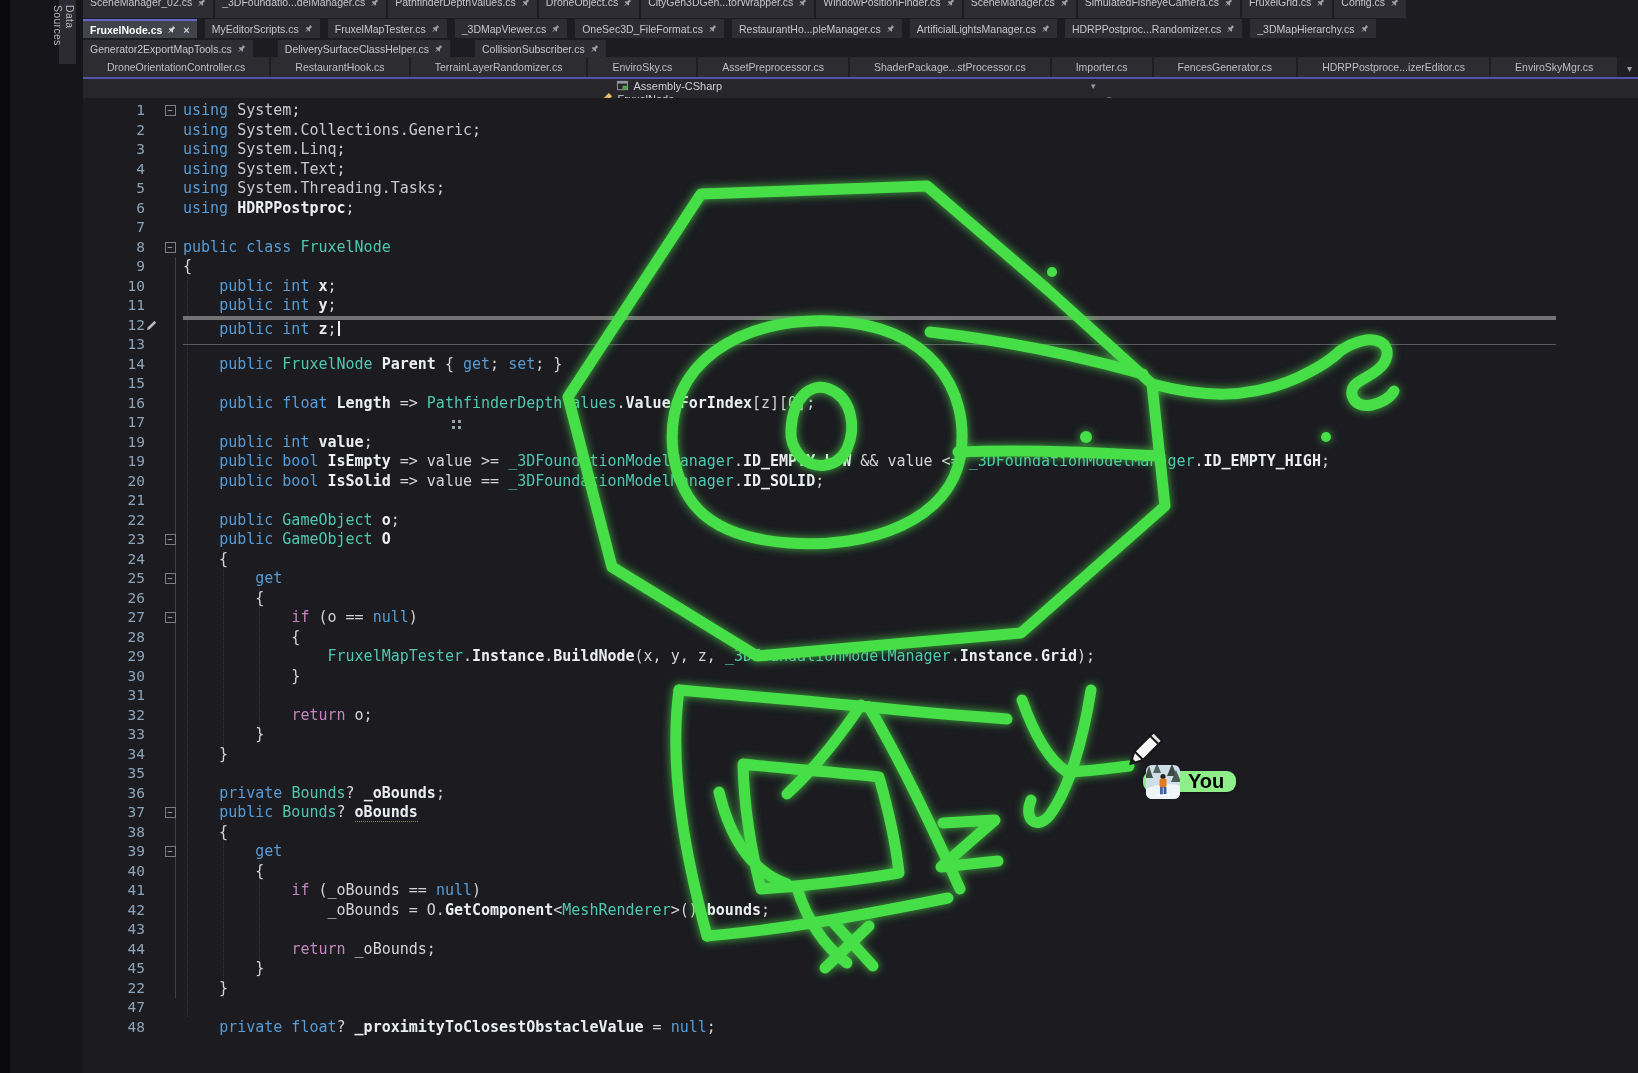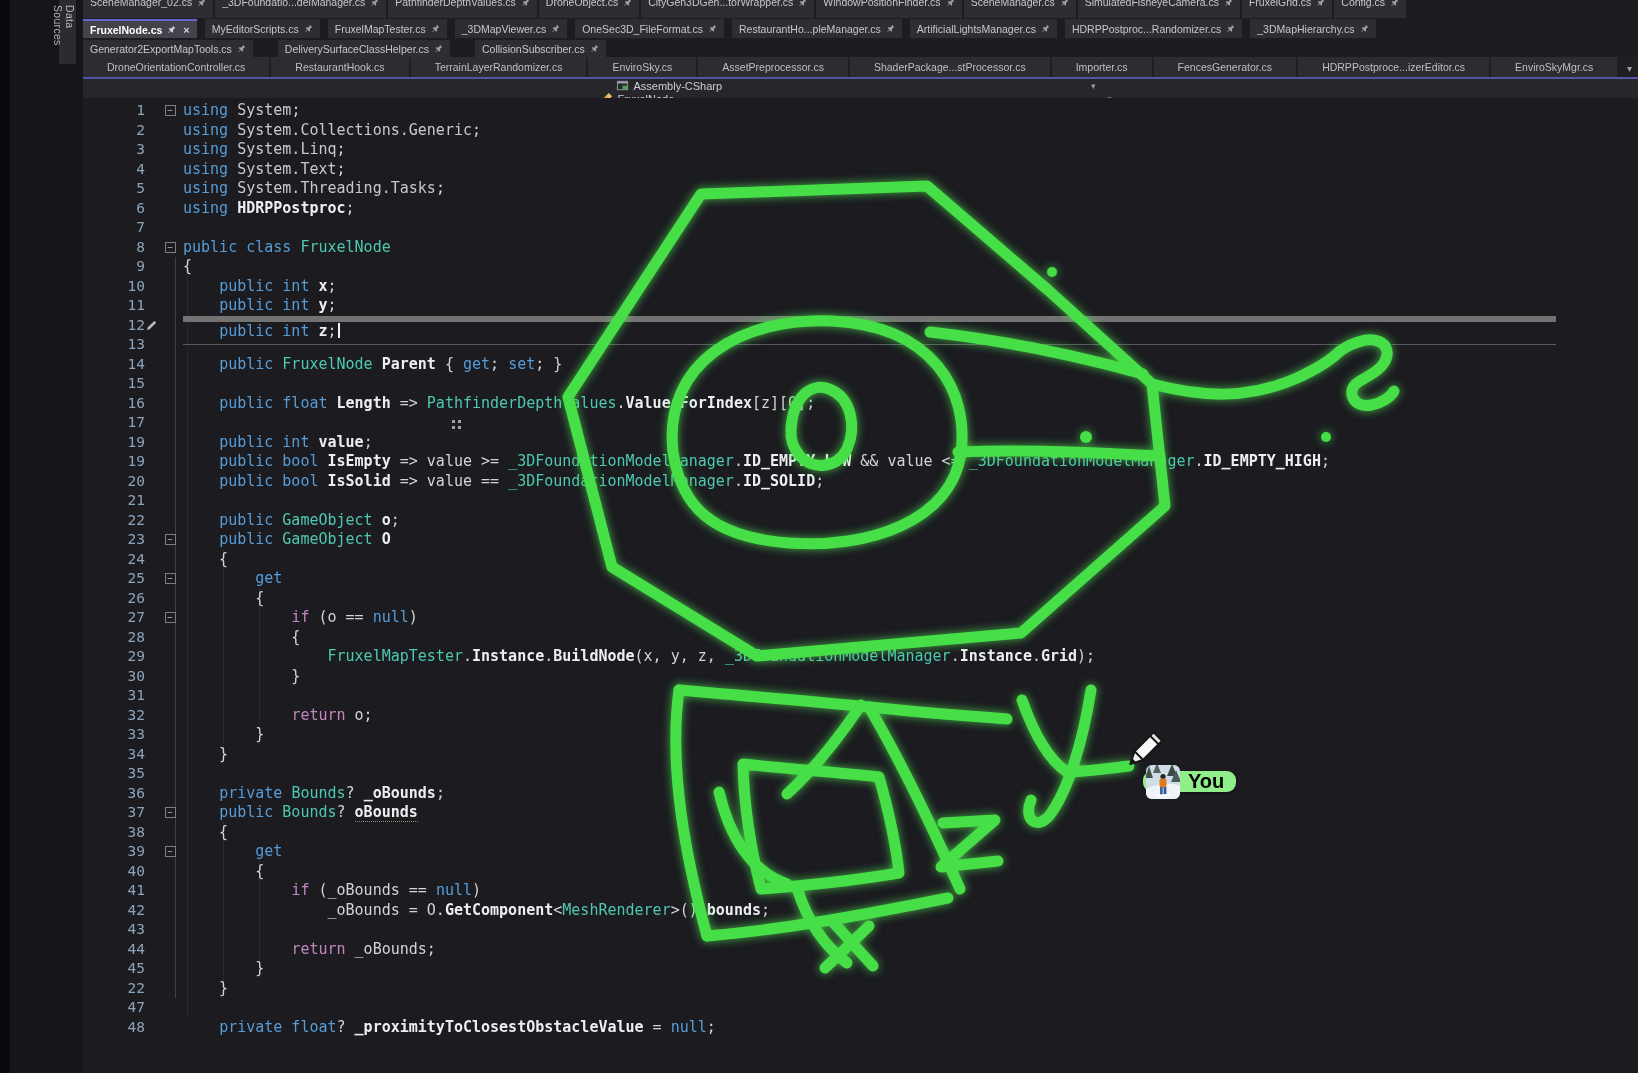--- a/index.html
+++ b/index.html
@@ -50,21 +50,21 @@
   .editor { position:absolute; left:83px; top:98px; right:0; bottom:0; background:#1b1b20;
             font-family:"DejaVu Sans Mono", monospace; font-size:15px; overflow:hidden; }
   .codelines { position:relative; padding-top:3px; z-index:1; }
   .line { display:flex; height:19.5px; line-height:19.5px; white-space:pre; position:relative; }
   .num { width:62px; text-align:right; color:#8da4b8; flex:0 0 auto; font-size:14.5px; }
   .mod { width:12px; flex:0 0 auto; display:flex; align-items:center; justify-content:center; }
   .fold { width:26px; flex:0 0 auto; display:flex; align-items:center; justify-content:center; }
   .foldbox { width:11px; height:11px; border:1px solid #7d7d88; color:#b8b8c2; font-size:9px;
              line-height:9px; text-align:center; background:#1b1b20; }
   .codewrap { flex:0 0 auto; }
-  .line.current .codewrap { border-top:6px solid #737373; border-bottom:1px solid #595961;
+  .line.current .codewrap { border-top:4px solid #737373; border-bottom:1px solid #595961;
                             width:1373px; height:29px; }
   .caret { display:inline-block; width:2px; height:15px; background:#f2f2f2; vertical-align:-2px; margin-left:1px; }
   .tk-k { color:#569cd6; }
   .tk-c { color:#c586c0; }
   .tk-t { color:#4ec9b0; }
   .tk-p { color:#d4d4d4; }
   .tk-n { color:#c8c8cf; }
   .tk-f { color:#eceef2; font-weight:bold; }
   .tk-fu { color:#eceef2; font-weight:bold; border-bottom:1px dotted #8a8a70; }
   .pencil-mini { width:11px; height:11px; }

